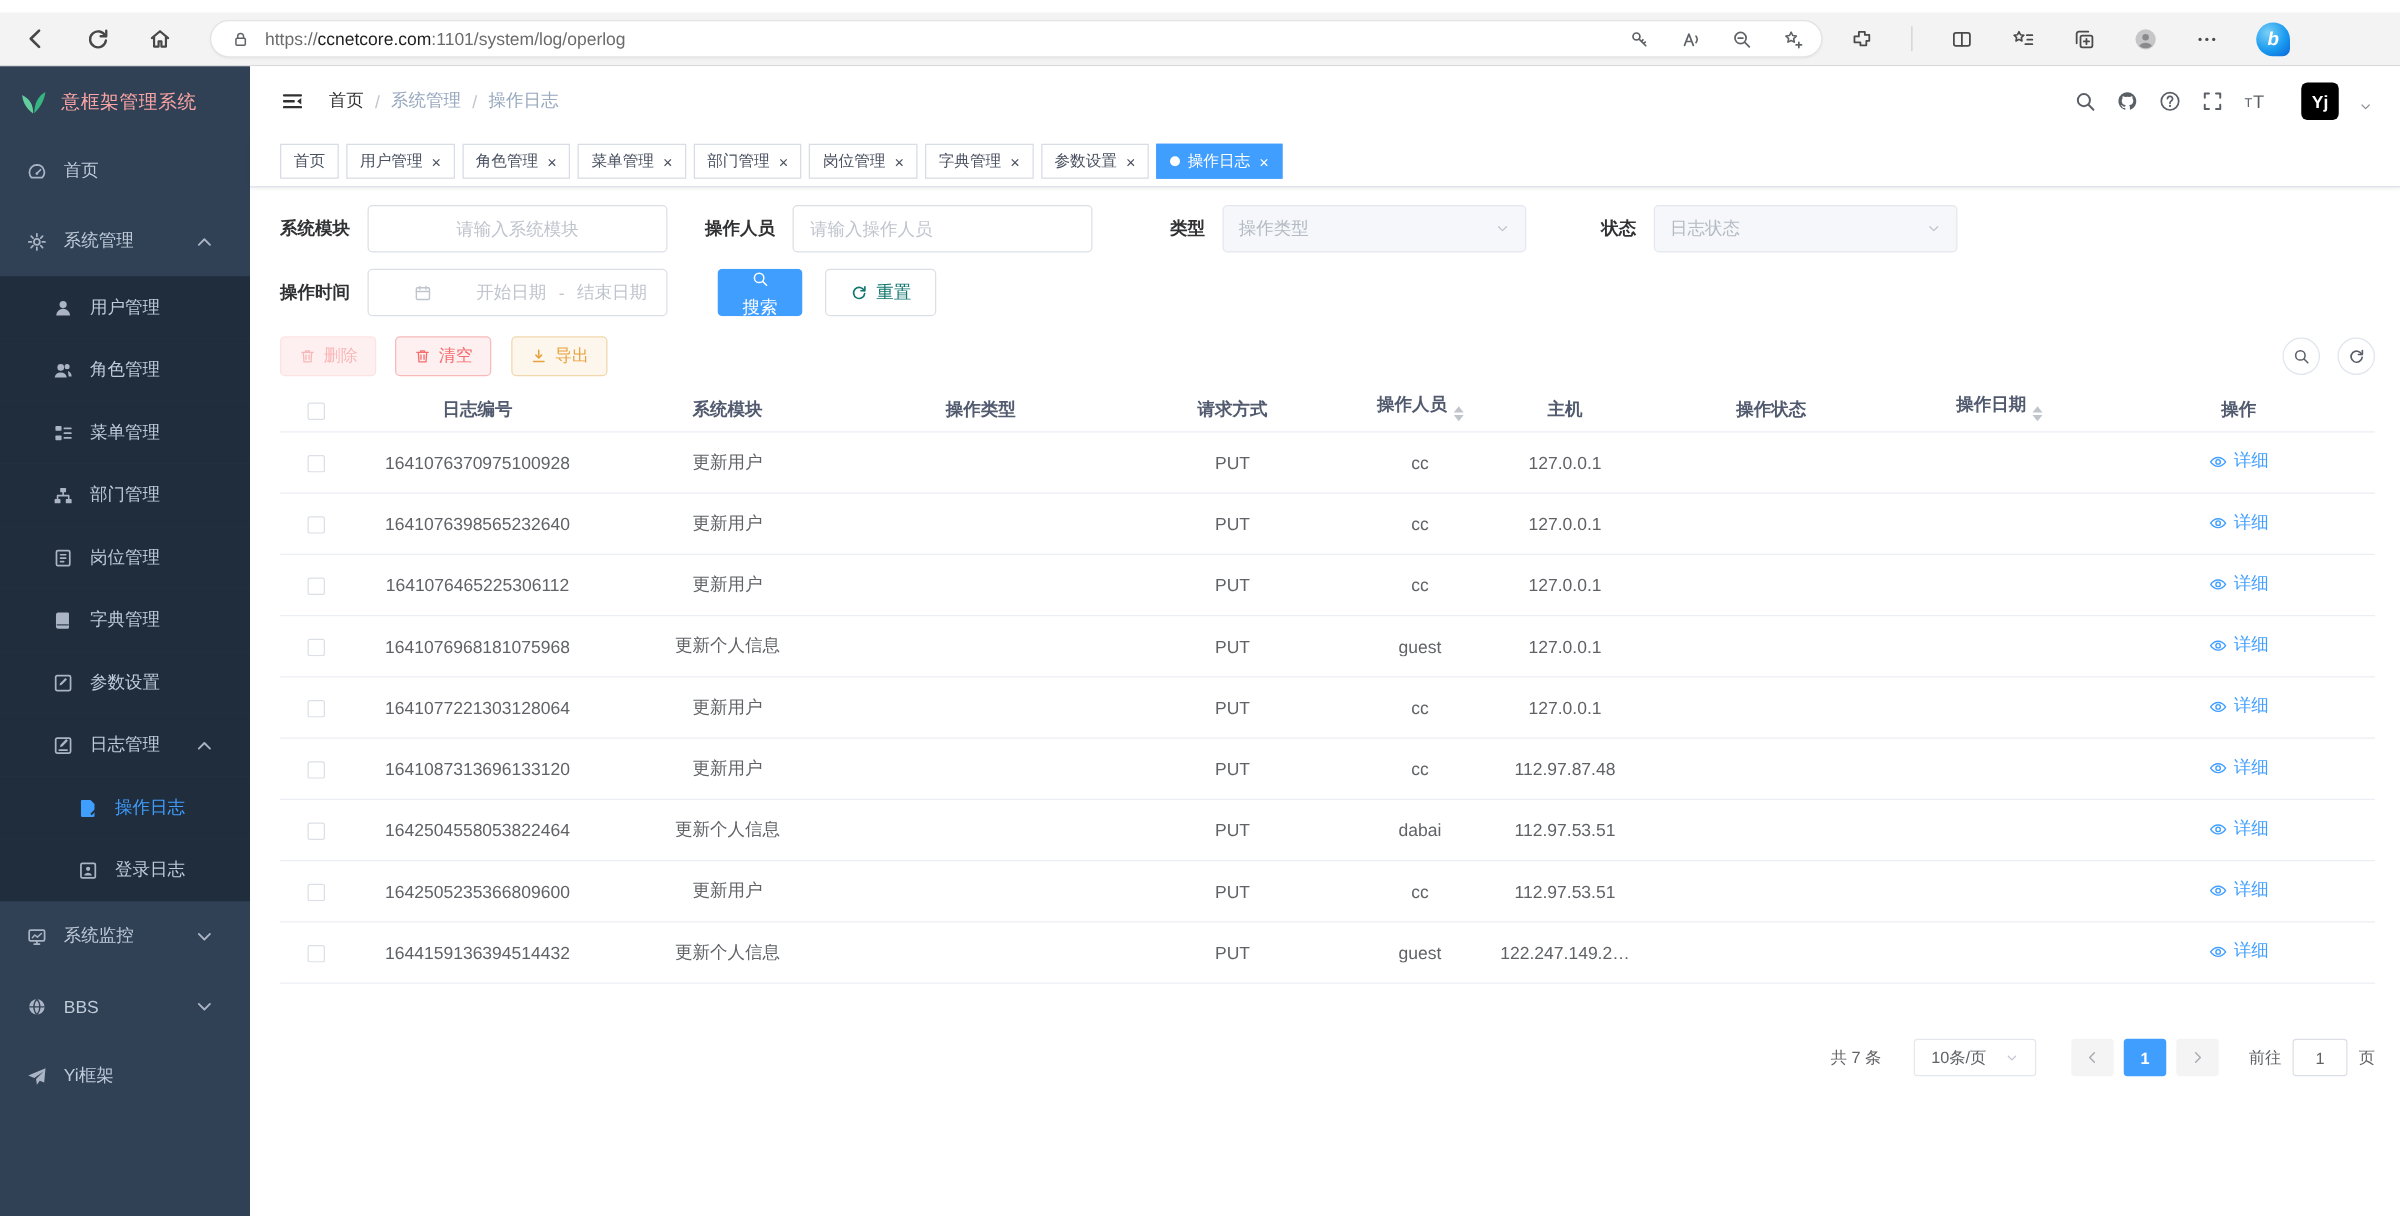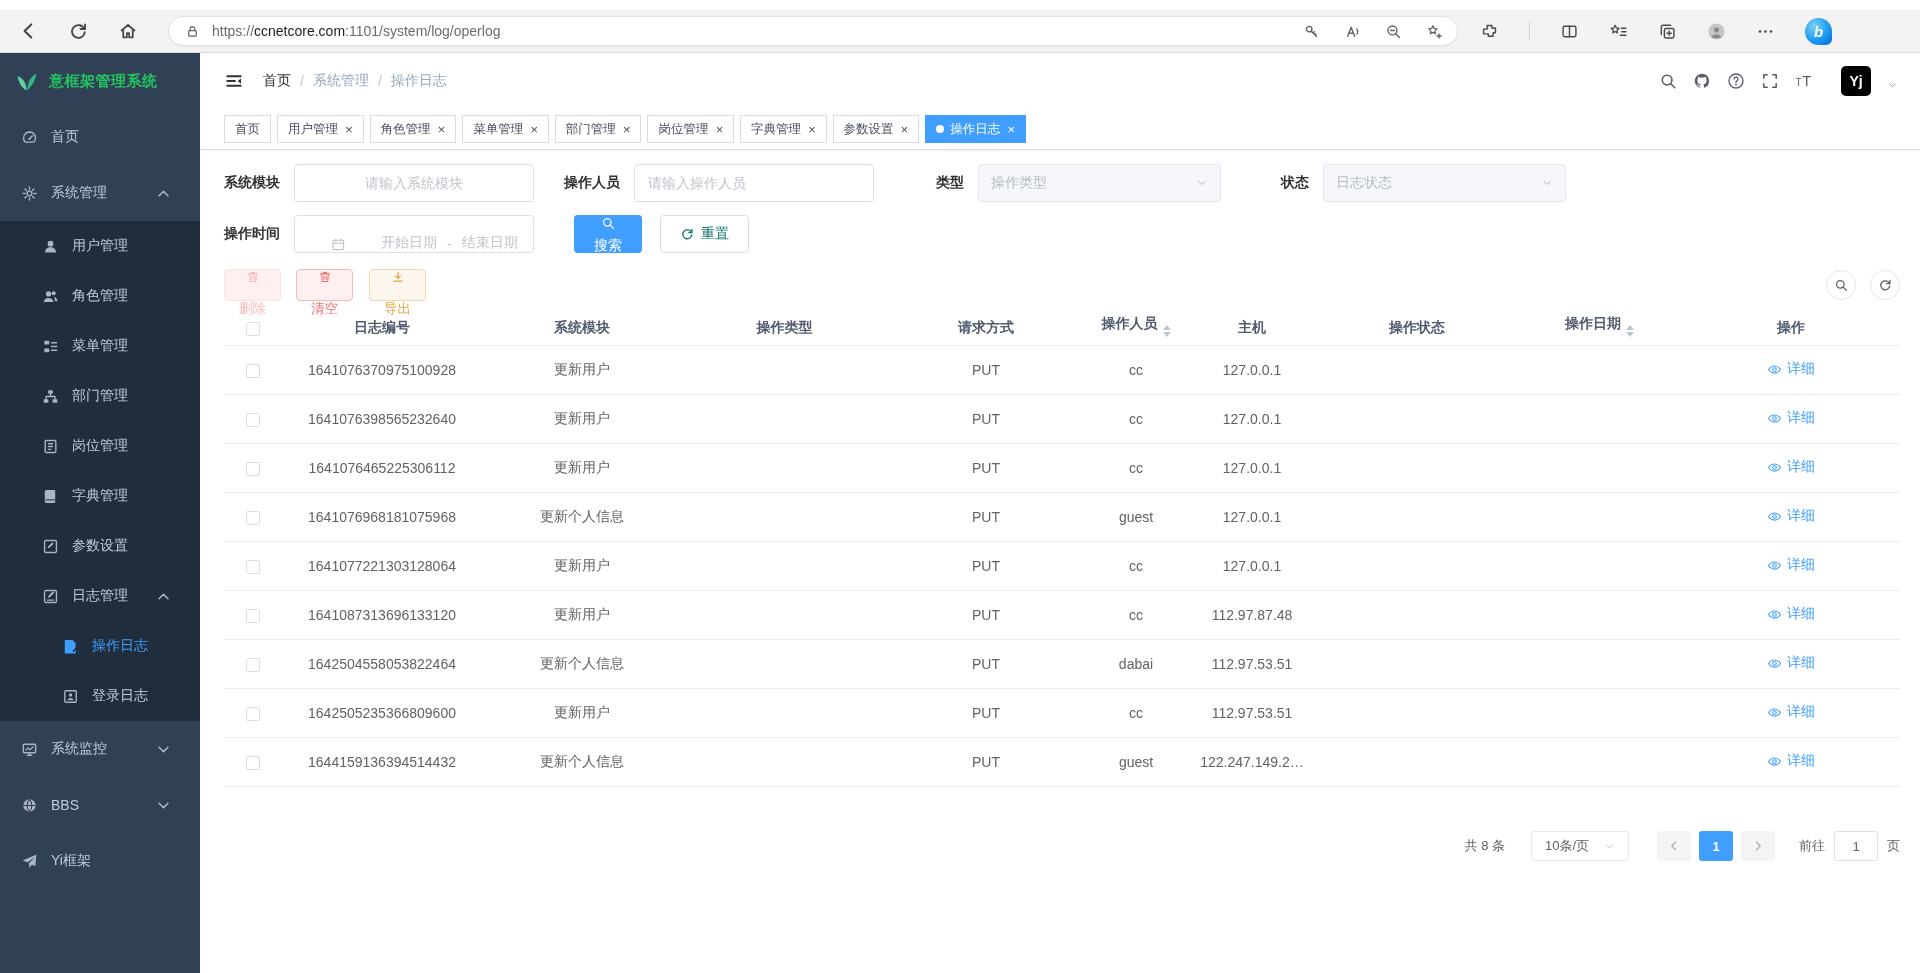--- a/index.html
+++ b/index.html
@@ -26,21 +26,21 @@
   .bing-btn { width:27px; height:27px; border-radius:50% 50% 6px 50%;
     background:radial-gradient(circle at 35% 30%, #7ad0f5, #1a9bf0 55%, #0b63d8);
     color:#fff; font-weight:bold; font-size:15px; display:flex; align-items:center;
     justify-content:center; cursor:pointer; font-style:italic; }
 
   
   .app { display:flex; height:930px; }
   .sidebar { width:200px; flex-shrink:0; background:#304156; overflow:hidden; }
   .logo { height:56px; display:flex; align-items:center; gap:10px; padding-left:15px; }
   .logo .icon { width:24px; height:24px; }
-  .logo-title { color:#22c55e; font-size:15px; font-weight:bold; letter-spacing:.5px; }
+  .logo-title { color:#fca5a5; font-size:15px; font-weight:normal; letter-spacing:.5px; }
   .menu-item { position:relative; display:flex; align-items:center; color:#bfcbd9;
     font-size:14px; cursor:pointer; }
   .menu-item .icon { width:17px; height:17px; margin-right:13px; color:#aab4c4; }
   .lvl0 { height:56px; padding-left:21px; }
   .lvl1 { height:50px; padding-left:42px; background:#1f2d3d; }
   .lvl2 { height:50px; padding-left:62px; background:#1f2d3d; }
   .menu-item.active, .menu-item.active .icon { color:#409eff; }
   .mi-caret { position:absolute; right:15px; width:12px; height:12px; color:#96a3b5; }
   .mi-caret.up svg { transform:rotate(180deg); }
 
@@ -76,33 +76,33 @@
   .f-label { font-size:14px; font-weight:bold; color:#303133; white-space:nowrap; }
   .text-input { height:38px; width:240px; border:1px solid #dcdfe6; border-radius:4px;
     padding:0 13px; font-size:14px; color:#606266; outline:none;
     font-family:"Liberation Sans", sans-serif; }
   .text-input::placeholder { color:#bfc4cd; }
   .select-box { height:38px; width:243px; background:#f5f7fa; border:1px solid #e4e7ed;
     border-radius:4px; display:flex; align-items:center; justify-content:space-between;
     padding:0 12px; color:#b4bac4; font-size:14px; cursor:pointer; }
   .select-box .icon { width:12px; height:12px; color:#c0c4cc; }
   .date-input { width:240px; height:38px; border:1px solid #dcdfe6; border-radius:4px;
-    display:flex; align-items:flex-end; padding:0 10px; color:#bfc4cd; font-size:14px;
+    display:flex; align-items:center; padding:0 10px; color:#bfc4cd; font-size:14px;
     cursor:pointer; }
   .date-input .icon { width:15px; height:15px; color:#c0c4cc; margin-right:4px; }
   .date-input span { flex:1; text-align:center; }
   .btn { height:38px; border-radius:4px; display:inline-flex; align-items:center; gap:7px;
     padding:0 19px; font-size:14px; cursor:pointer; border:1px solid transparent; }
   .btn .icon { width:14px; height:14px; }
   .btn-search { background:#409eff; color:#fff; margin-left:40px;flex-direction:column; }
   .btn-reset { background:#fff; color:#0f766e; border-color:#dcdfe6; margin-left:18px; }
 
   .action-row { display:flex; align-items:center; margin-top:16px; }
-  .btn-sm { height:32px; border-radius:4px; display:inline-flex; align-items:center; gap:16px;
-    padding:0 14px; font-size:13.5px; border:1px solid; cursor:pointer;flex-direction:column; }
+  .btn-sm { height:32px; border-radius:4px; display:inline-flex; align-items:center; gap:6px;
+    padding:0 14px; font-size:13.5px; border:1px solid; cursor:pointer; }
   .btn-sm .icon { width:14px; height:14px; }
   .btn-delete { background:#fef0f0; border-color:#fde2e2; color:#f8b7b7; cursor:not-allowed; }
   .btn-clear { background:#fef0f0; border-color:#f7b9b9; color:#f56c6c; margin-left:15px; }
   .btn-export { background:#fdf6ec; border-color:#f1d7ab; color:#e6a23c; margin-left:16px; }
   .mini-circles { margin-left:auto; display:flex; gap:14px; }
   .mini-circle { width:30px; height:30px; border-radius:50%; border:1px solid #e0e5ee;
     background:#fff; display:flex; align-items:center; justify-content:center; color:#5a5e66;
     cursor:pointer; }
   .mini-circle .icon { width:14px; height:14px; }
 
@@ -820,21 +820,21 @@
                       <circle cx="8" cy="8" r="1.9" stroke="currentColor" fill="none" stroke-linecap="round" stroke-linejoin="round" stroke-width="1.2"></circle>
                     </svg>
                   </span>
                   <span>详细</span>
                 </span></div>
             </div>
           </div>
       </div>
 
       <div class="pagination">
-        <span class="pg-total">共 8 条</span>
+        <span class="pg-total">共 7 条</span>
         <div class="pg-size">
           <span>10条/页</span>
           <span class="icon">
               <svg viewBox="0 0 16 16">
                 <path d="M3.8 5.8 8 10l4.2-4.2" stroke="currentColor" fill="none" stroke-linecap="round" stroke-linejoin="round" stroke-width="1.4"></path>
               </svg>
             </span>
         </div>
         <div class="pg-nav">
           <span class="pg-btn">

